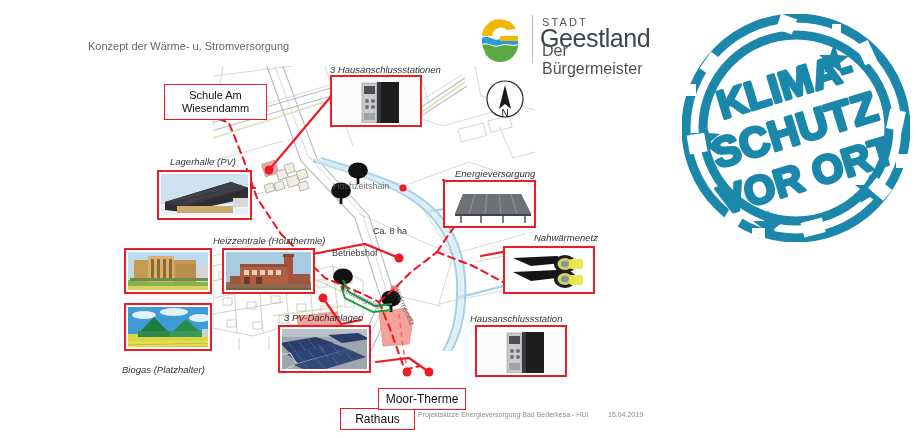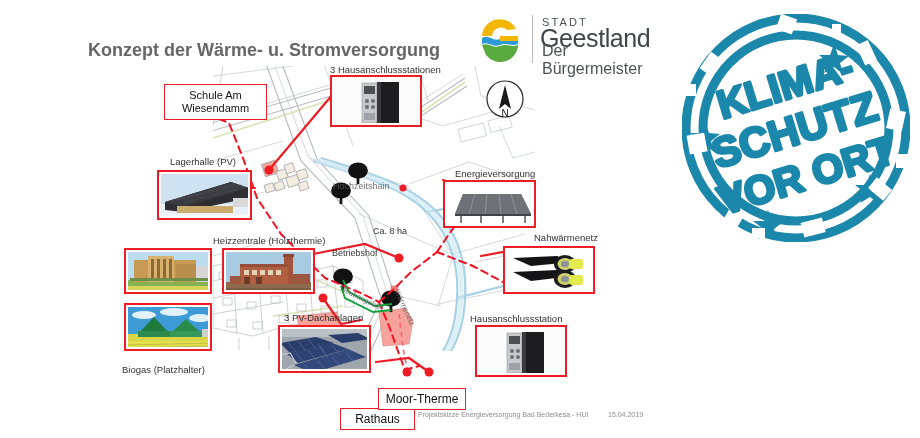--- a/index.html
+++ b/index.html
@@ -12,21 +12,21 @@
   .slide{position:absolute;inset:0;background:#fff;}
 
   
   .title-main{
     position:absolute;left:88px;top:18px;
     font-size:17px;font-weight:bold;letter-spacing:-0.1px;
     color:#141414;white-space:nowrap;
   }
   .title-sub{
     position:absolute;left:88px;top:40px;
-    font-size:18px;font-weight:bold;color:#666666;white-space:nowrap;
+    font-size:11px;font-weight:normal;color:#666666;white-space:nowrap;
   }
 
   
   .logo{position:absolute;left:476px;top:12px;width:190px;height:56px;}
   .logo-mark{position:absolute;left:0;top:2px;width:48px;height:48px;}
   .logo-div{position:absolute;left:56px;top:3px;width:1px;height:48px;background:#b9bdc1;}
   .logo-stadt{
     position:absolute;left:66px;top:4px;font-size:11px;letter-spacing:2.1px;
     color:#4c5256;font-weight:normal;text-align:center;
   }
@@ -59,21 +59,21 @@
   }
   .mlabel-blur{color:#5a5a5a;opacity:.85;}
 
   
   .frame{
     position:absolute;border:2px solid #ee1c25;background:#ffffff;
     box-sizing:border-box;overflow:hidden;
   }
   .frame .ph{position:absolute;inset:2px;overflow:hidden;}
   .cap{
-    position:absolute;font-size:9.5px;color:#333;white-space:nowrap;
+    position:absolute;font-size:9.5px;color:#333;white-space:nowrap;font-style:italic;
   }
 
   
   .rbox{
     position:absolute;border:1.6px solid #ee1c25;background:#ffffff;
     box-sizing:border-box;display:flex;align-items:center;justify-content:center;
     text-align:center;line-height:1.2;color:#111;
   }
 
   

